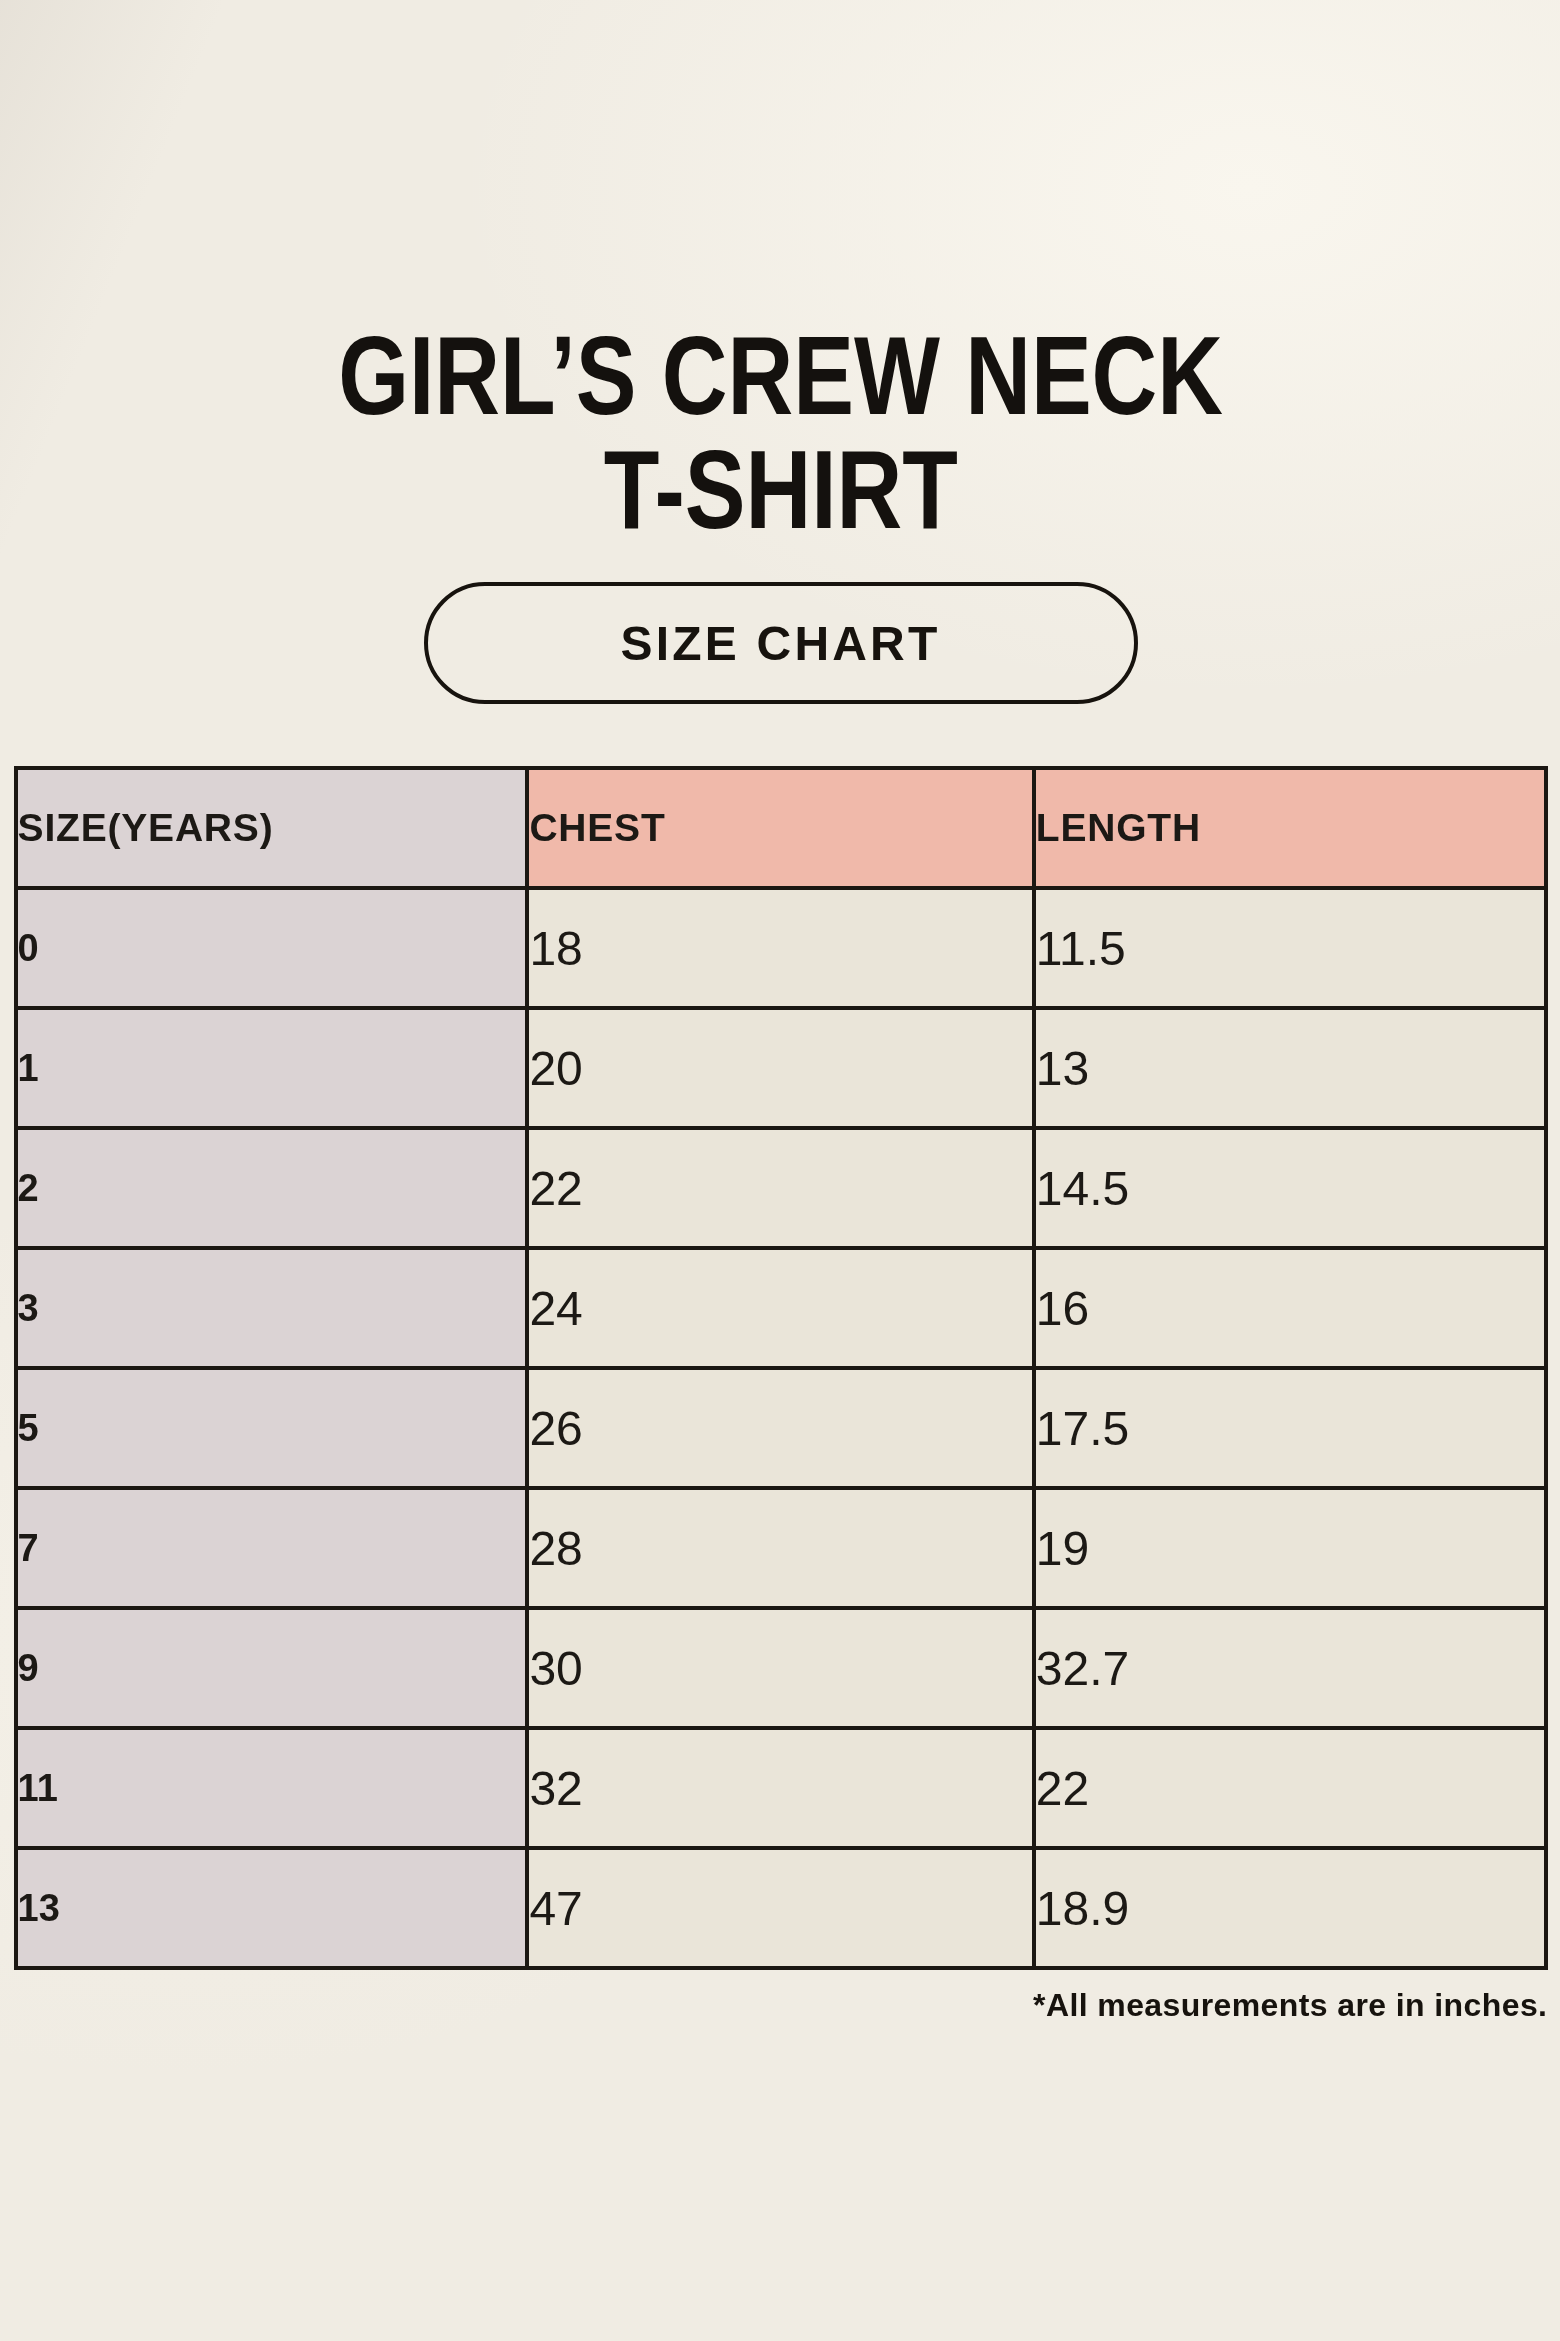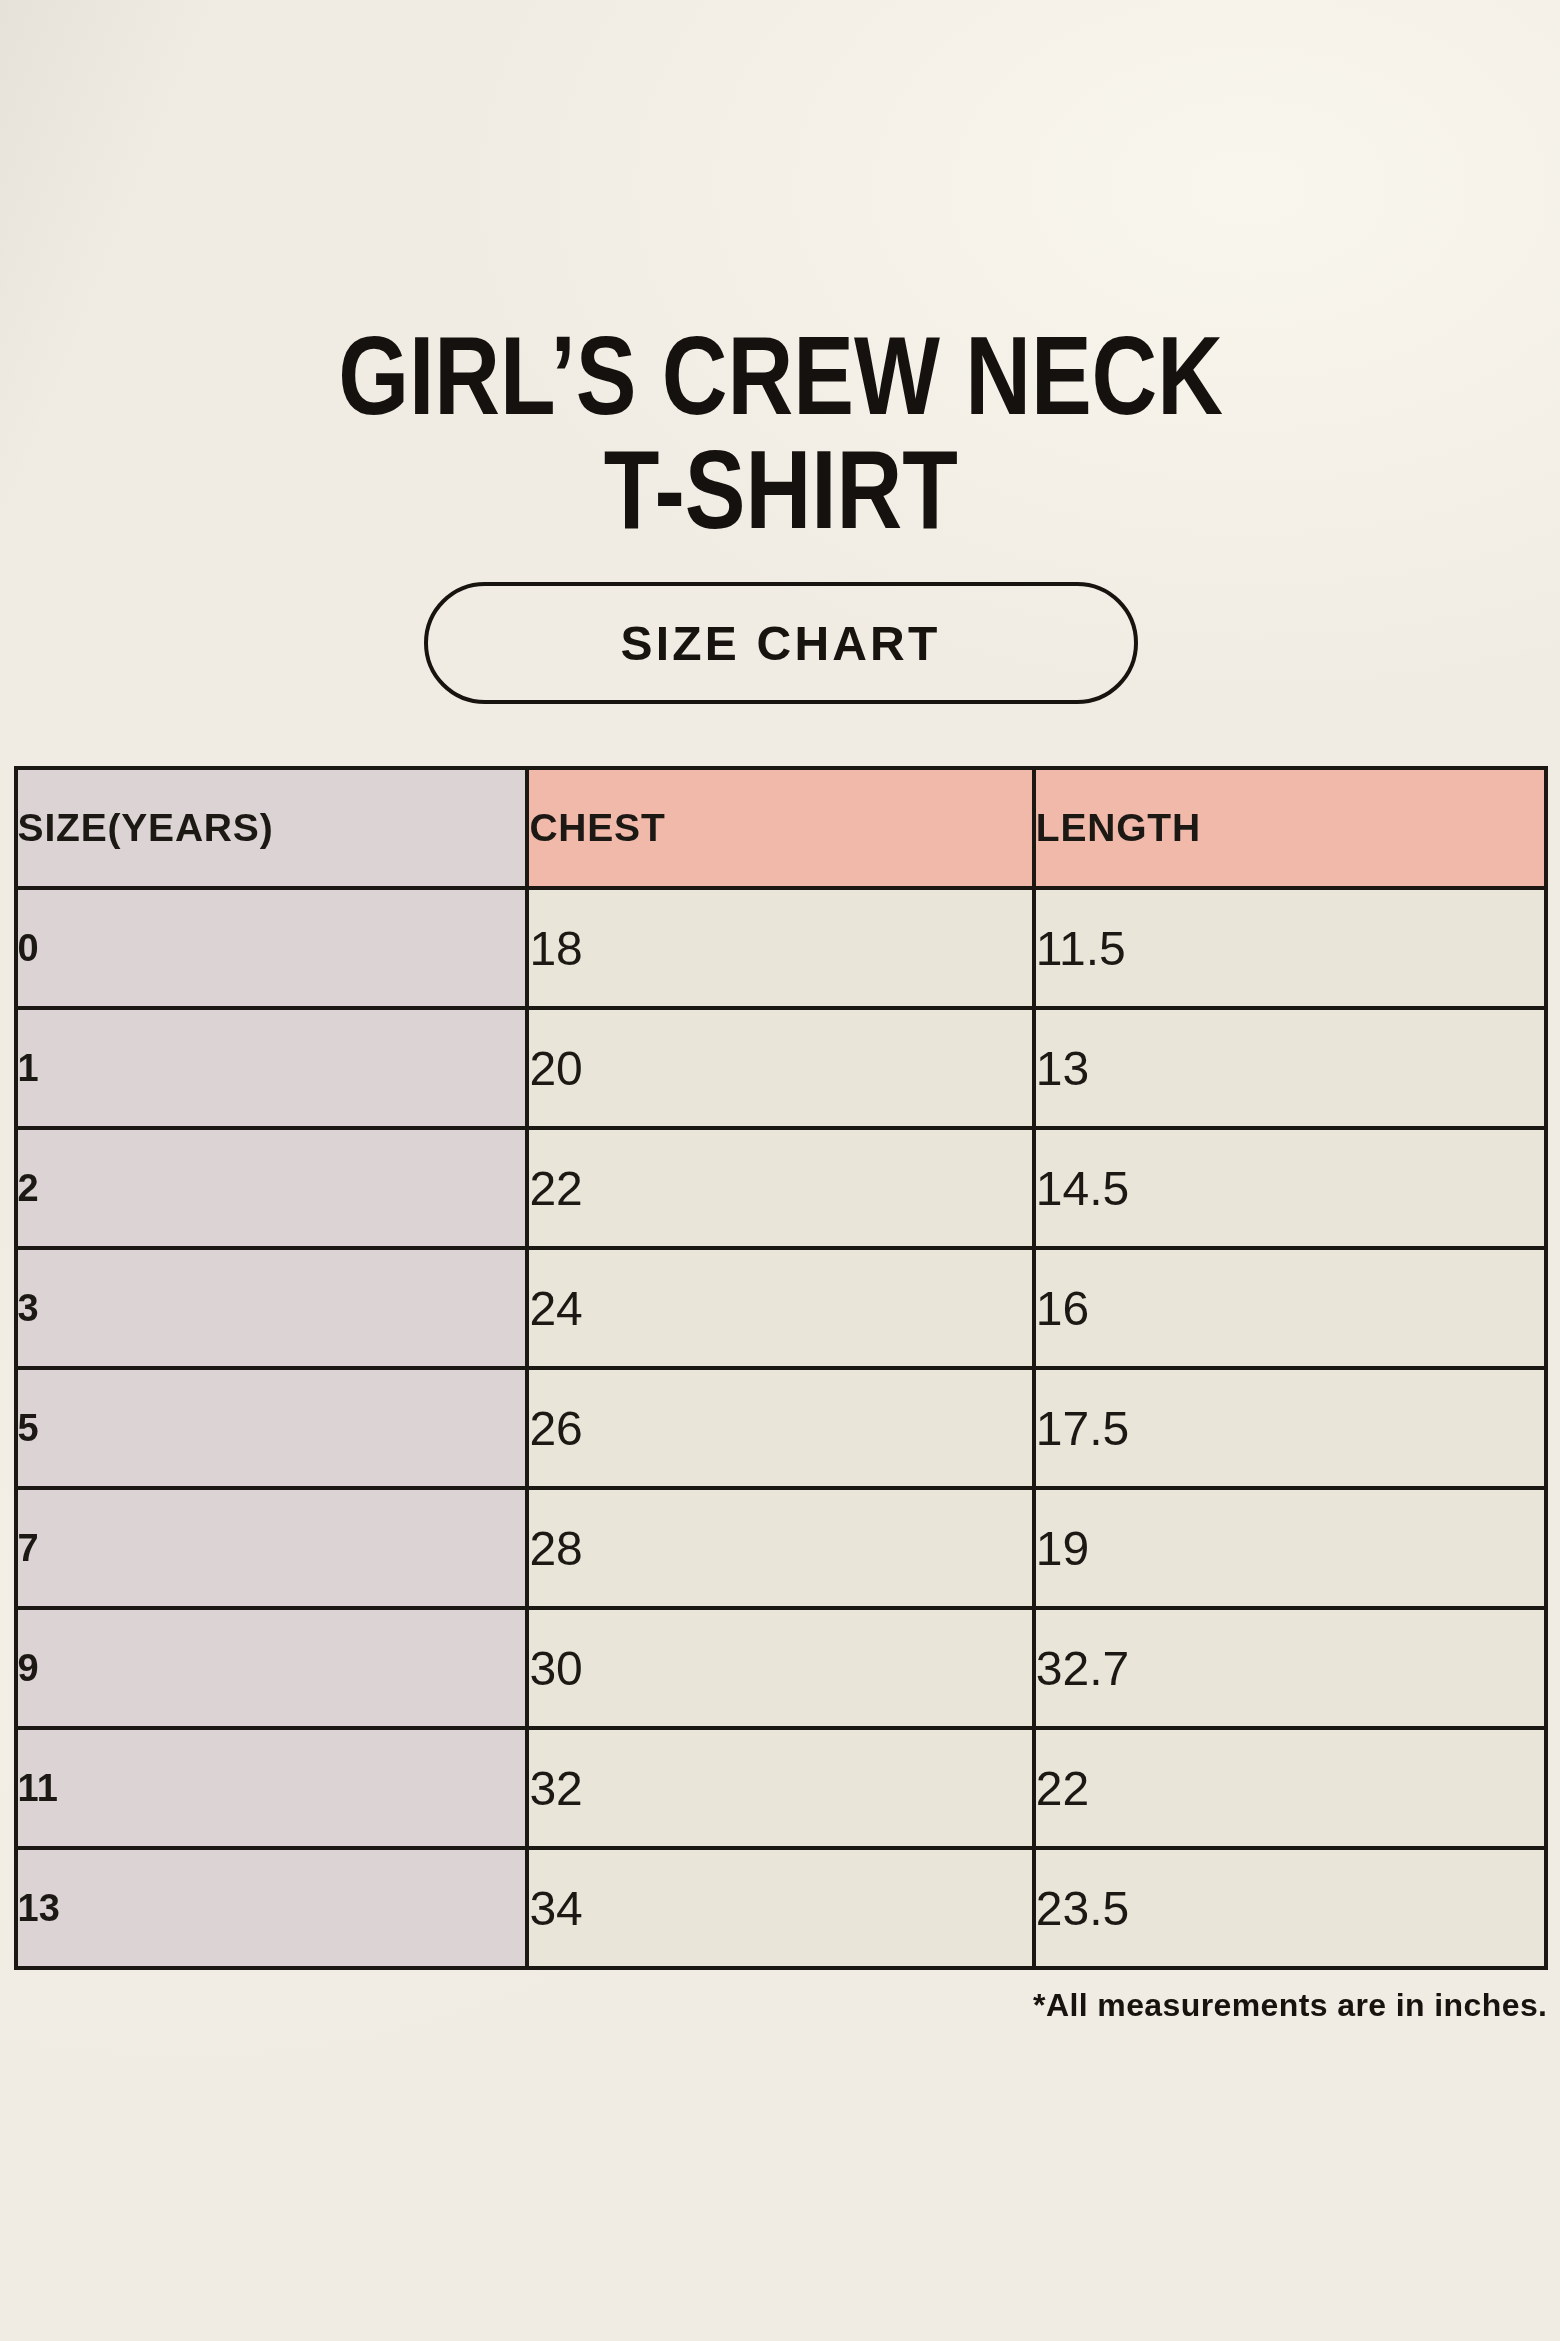--- a/index.html
+++ b/index.html
@@ -119,22 +119,22 @@
           <td class="bg-cream">30</td>
           <td class="bg-cream">32.7</td>
         </tr>
         <tr>
           <td class="col-size bg-gray">11</td>
           <td class="bg-cream">32</td>
           <td class="bg-cream">22</td>
         </tr>
         <tr>
           <td class="col-size bg-gray">13</td>
-          <td class="bg-cream">34</td>
-          <td class="bg-cream">23.5</td>
+          <td class="bg-cream">47</td>
+          <td class="bg-cream">18.9</td>
         </tr>
       </tbody>
   </table>
 
   <div class="footnote">*All measurements are in inches.</div>
 
 </div>
 
 
 </body></html>

